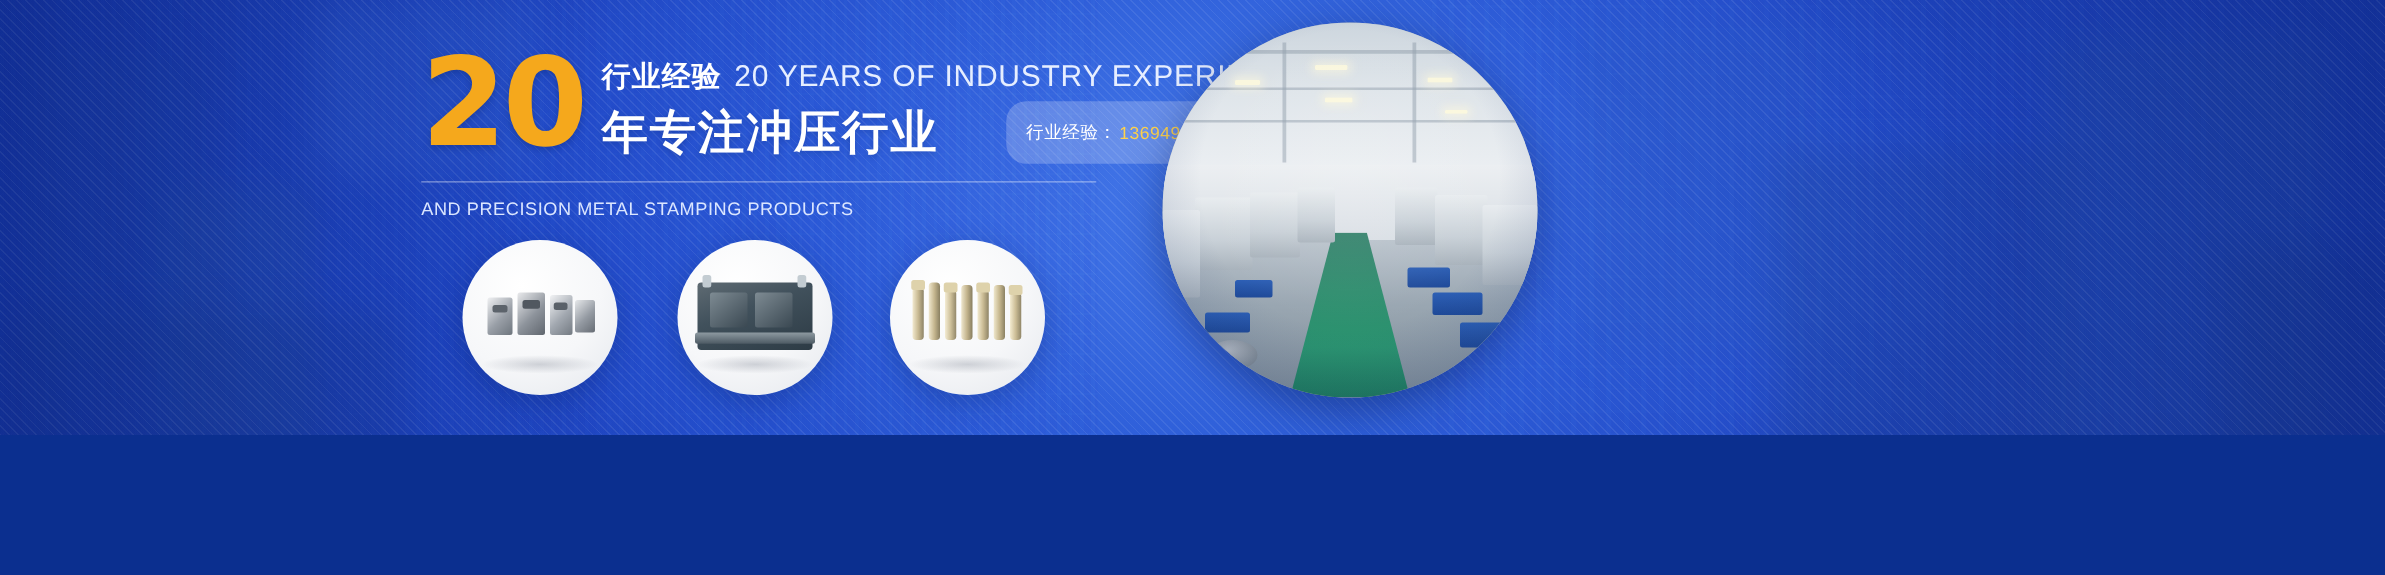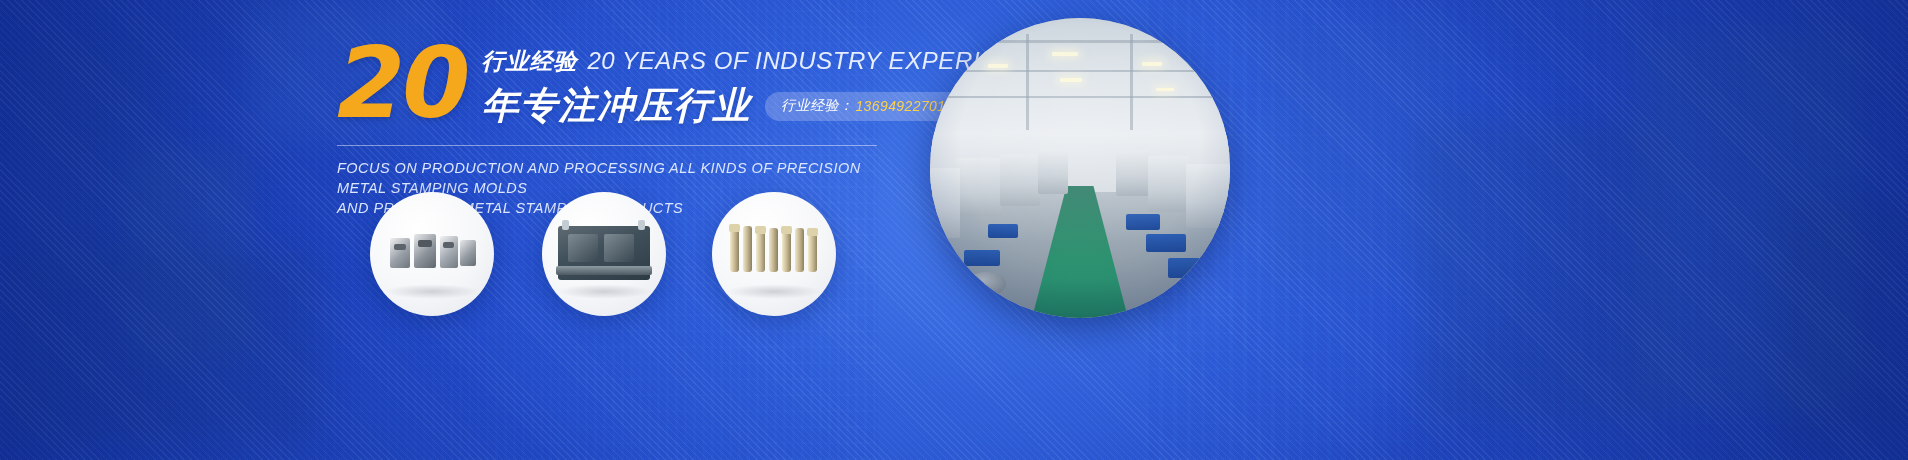--- a/index.html
+++ b/index.html
@@ -3,25 +3,24 @@
 <meta charset="utf-8">
 <style>
   html, body {
     margin: 0;
     padding: 0;
     background: #0b2f8f;
   }
   .banner {
     position: relative;
     width: 1908px;
-    height: 460px;
+    height: 348px;
     overflow: hidden;
     font-family: "Liberation Sans", "DejaVu Sans", sans-serif;
     background: #be185d;
-    font-style: italic;
   }
 
   
   .bg-base {
     position: absolute;
     inset: 0;
     background:
       radial-gradient(ellipse 900px 520px at 52% 46%, rgba(70,122,235,0.95) 0%, rgba(46,94,216,0.75) 38%, rgba(28,66,185,0.55) 68%, rgba(20,52,160,0.35) 100%),
       linear-gradient(100deg, #1b43b4 0%, #2a5ad6 22%, #2f62dd 48%, #2a57d2 72%, #1c44b6 100%);
   }
@@ -113,23 +112,23 @@
   }
   .en-headline {
     color: #e6eeff;
     font-size: 24px;
     letter-spacing: 0.6px;
     font-weight: normal;
     font-family: "Liberation Sans", sans-serif;
   }
   .line-2 {
     display: flex;
-    align-items: center;
     margin-top: 4px;
     white-space: nowrap;
+    gap: 40px;
   }
   .cn-big {
     color: #ffffff;
     font-size: 37px;
     font-weight: bold;
     letter-spacing: 1.5px;
     font-family: "DejaVu Sans", sans-serif;
     text-shadow: 0 2px 5px rgba(10,35,110,0.30);
   }
   .phone-badge {
@@ -285,21 +284,20 @@
             <span class="phone-label">行业经验：</span>
             <span class="phone-number">13694922701</span>
           </span>
         </div>
       </div>
     </div>
 
     <div class="divider"></div>
 
     <div class="sub-en">
-      <div>FOCUS ON PRODUCTION AND PROCESSING ALL KINDS OF PRECISION METAL STAMPING MOLDS</div>
       <div>AND PRECISION METAL STAMPING PRODUCTS</div>
     </div>
   </div>
 
   <div class="product-circle pc1">
     <div class="shadow-soft"></div>
     <div class="part" style="left:20px; top:46px; width:20px; height:30px; background:linear-gradient(135deg,#f0f1f3,#9aa0a8 55%,#6e757d);"></div>
     <div class="part" style="left:44px; top:42px; width:22px; height:34px; background:linear-gradient(135deg,#e9eaec,#8e949c 55%,#60666e);"></div>
     <div class="part" style="left:70px; top:44px; width:18px; height:32px; background:linear-gradient(135deg,#f2f3f5,#a2a8b0 55%,#737a82);"></div>
     <div class="part" style="left:90px; top:48px; width:16px; height:26px; background:linear-gradient(135deg,#e6e8ea,#949aa2 55%,#666c74);"></div>

